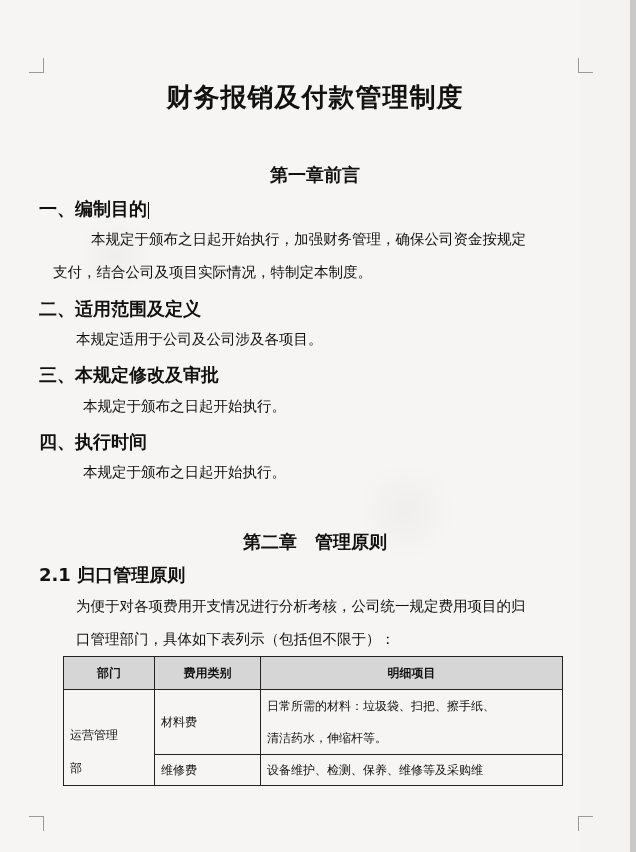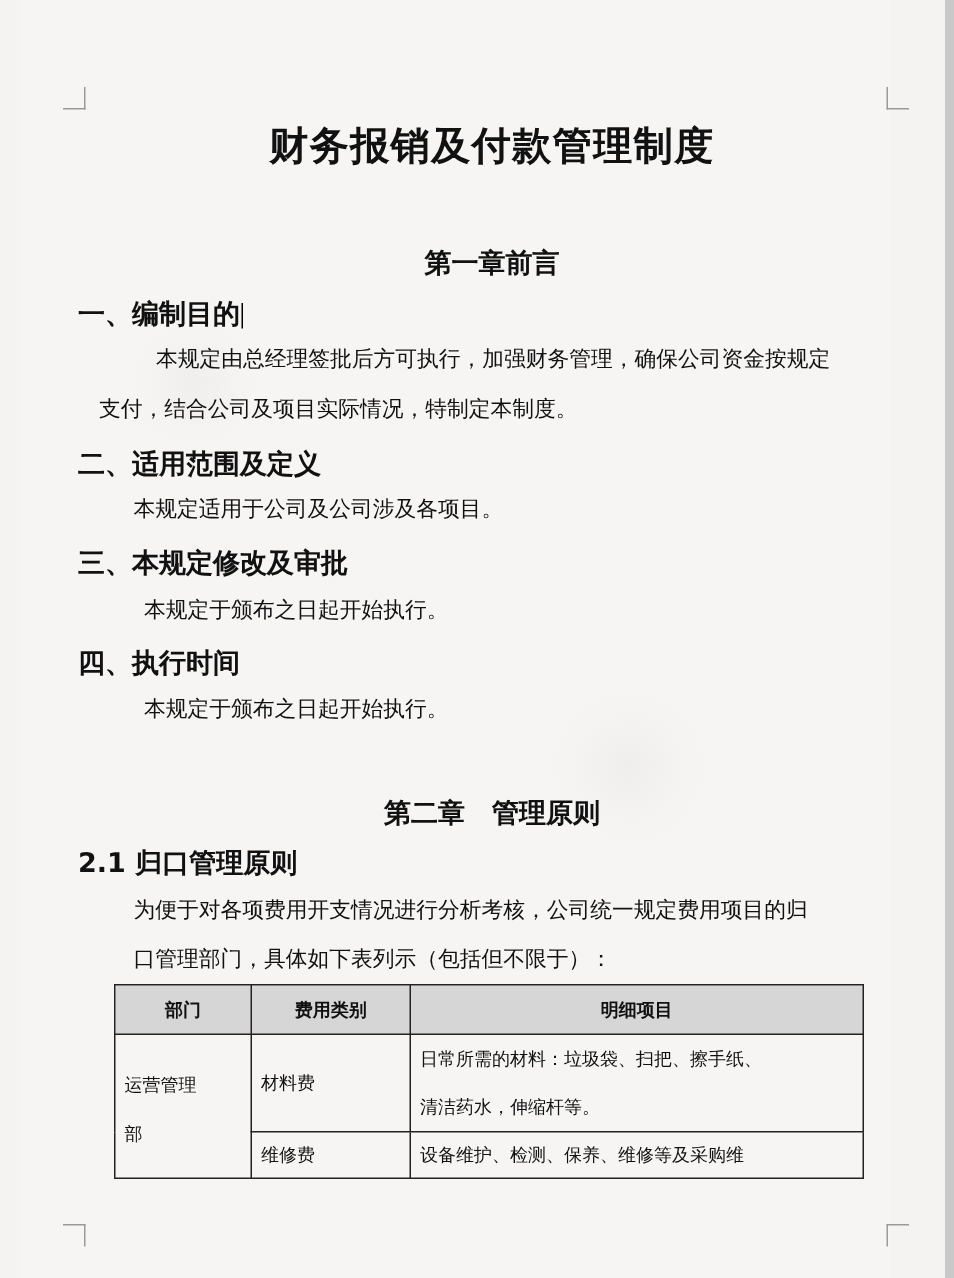--- a/index.html
+++ b/index.html
@@ -8,21 +8,20 @@
     background:#f4f3f2;
     font-family:"DejaVu Sans", sans-serif;
     color:#111;
   }
   .page {
     position:absolute; left:0; top:0; width:580px; height:852px;
     background:
       radial-gradient(circle at 20% 30%, rgba(200,200,200,0.15) 0, transparent 40px),
       radial-gradient(circle at 70% 60%, rgba(200,200,200,0.15) 0, transparent 50px),
       #f6f5f4;
-    margin-left: 13px;
   }
   .rightbar { position:absolute; right:0; top:0; width:6px; height:852px; background:#c9c9c9; }
   .corner { position:absolute; width:14px; height:14px; border-color:#9a9a9a; border-style:solid; border-width:0; }
   .c-tl { left:29px; top:58px; border-right-width:1px; border-bottom-width:1px; }
   .c-tr { left:578px; top:58px; border-left-width:1px; border-bottom-width:1px; }
   .c-bl { left:29px; top:816px; border-right-width:1px; border-top-width:1px; }
   .c-br { left:578px; top:816px; border-left-width:1px; border-top-width:1px; }
   .title { position:absolute; left:0; width:630px; top:80px; text-align:center;
     font-family:"DejaVu Serif", serif; font-size:26px; font-weight:bold; letter-spacing:1px; }
   .chap { position:absolute; left:0; width:630px; text-align:center; font-size:18px; font-weight:bold; }
@@ -41,21 +40,21 @@
   <div class="corner c-tl"></div>
   <div class="corner c-tr"></div>
   <div class="corner c-bl"></div>
   <div class="corner c-br"></div>
 
   <div class="title">财务报销及付款管理制度</div>
 
   <div class="chap" style="top:163px">第一章前言</div>
 
   <div class="h" style="top:197px"><span>一、编制目的</span><span class="cursor"></span></div>
-  <div class="p" style="left:91px; top:230px">本规定由总经理签批后方可执行，加强财务管理，确保公司资金按规定</div>
+  <div class="p" style="left:91px; top:230px">本规定于颁布之日起开始执行，加强财务管理，确保公司资金按规定</div>
   <div class="p" style="left:53px; top:263px">支付，结合公司及项目实际情况，特制定本制度。</div>
 
   <div class="h" style="top:297px">二、适用范围及定义</div>
   <div class="p" style="left:76px; top:330px">本规定适用于公司及公司涉及各项目。</div>
 
   <div class="h" style="top:363px">三、本规定修改及审批</div>
   <div class="p" style="left:83px; top:397px">本规定于颁布之日起开始执行。</div>
 
   <div class="h" style="top:430px">四、执行时间</div>
   <div class="p" style="left:83px; top:463px">本规定于颁布之日起开始执行。</div>
@@ -69,21 +68,21 @@
   <table>
     <thead>
       <tr>
         <th style="width:78px">部门</th>
         <th style="width:93px">费用类别</th>
         <th>明细项目</th>
       </tr>
     </thead>
     <tbody>
       <tr>
-        <td rowspan="2" style="vertical-align:bottom; line-height:33px; padding-bottom:12px">
+        <td rowspan="2" style="vertical-align:bottom; line-height:33px; padding-bottom:0">
           <div style="height:16px"></div>
           <div>运营管理</div>
           <div>部</div>
         </td>
         <td style="height:64px">材料费</td>
         <td style="line-height:32px">
           <div>日常所需的材料：垃圾袋、扫把、擦手纸、</div>
           <div>清洁药水，伸缩杆等。</div>
         </td>
       </tr>

